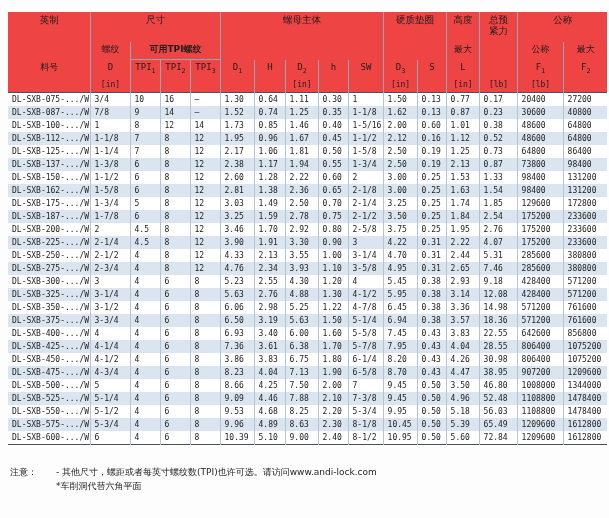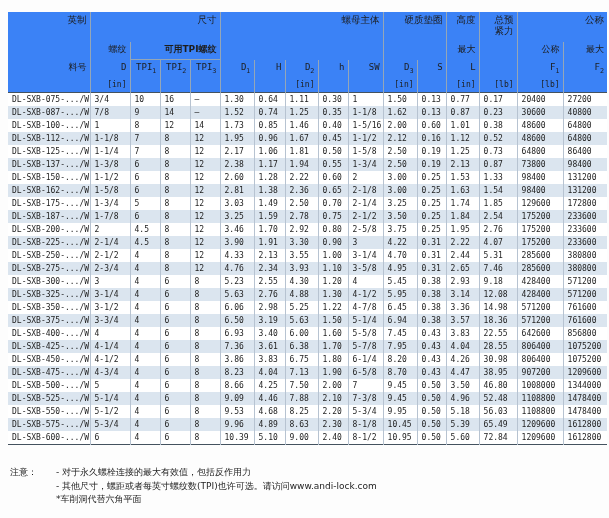--- a/index.html
+++ b/index.html
@@ -12,21 +12,21 @@
     border-collapse:collapse;table-layout:fixed;
     border-bottom:1.5px solid #44525f;
   }
   col.c-pn{width:82px}col.c-d{width:40px}
   col.c-tpi1{width:30px}col.c-tpi2{width:30px}col.c-tpi3{width:30px}
   col.c-d1{width:34px}col.c-h{width:31px}col.c-d2{width:33px}col.c-hl{width:30px}col.c-sw{width:35px}
   col.c-d3{width:34px}col.c-s{width:29px}col.c-l{width:33px}col.c-pre{width:38px}
   col.c-f1{width:46px}col.c-f2{width:44px}
 
   thead th{
-    background:#3b82f6;font-weight:normal;text-align:right;vertical-align:top;
+    background:#ef4444;font-weight:normal;text-align:center;vertical-align:top;
     padding:2px 3px 1px 4px;font-size:9px;line-height:11px;
     border-left:1px solid #94a6b8;white-space:nowrap;overflow:hidden;
   }
   thead th.c1{border-left:none;}
   thead{border-bottom:1.5px solid #44525f;}
   tr.g1 th{height:27px;font-size:9.5px;}
   tr.g2 th{height:14px;}
   tr.g3 th{height:14px;margin-left:16px;}
   tr.g4 th{height:12px;}
   th.tpi-head{border-bottom:1px solid #94a6b8;font-weight:bold;}
@@ -612,19 +612,18 @@
           <td>72.84</td>
           <td>1209600</td>
           <td>1612800</td>
         </tr>
       </tbody>
   </table>
 
   <div class="notes">
     <span class="nlabel">注意：</span>
     <div class="nitems">
-      <div>- 对于永久螺栓连接的最大有效值，包括反作用力</div>
       <div>- 其他尺寸，螺距或者每英寸螺纹数(TPI)也许可选。请访问www.andi-lock.com</div>
       <div>*车削洞代替六角平面</div>
     </div>
   </div>
 
 </div>
 
 </body></html>

